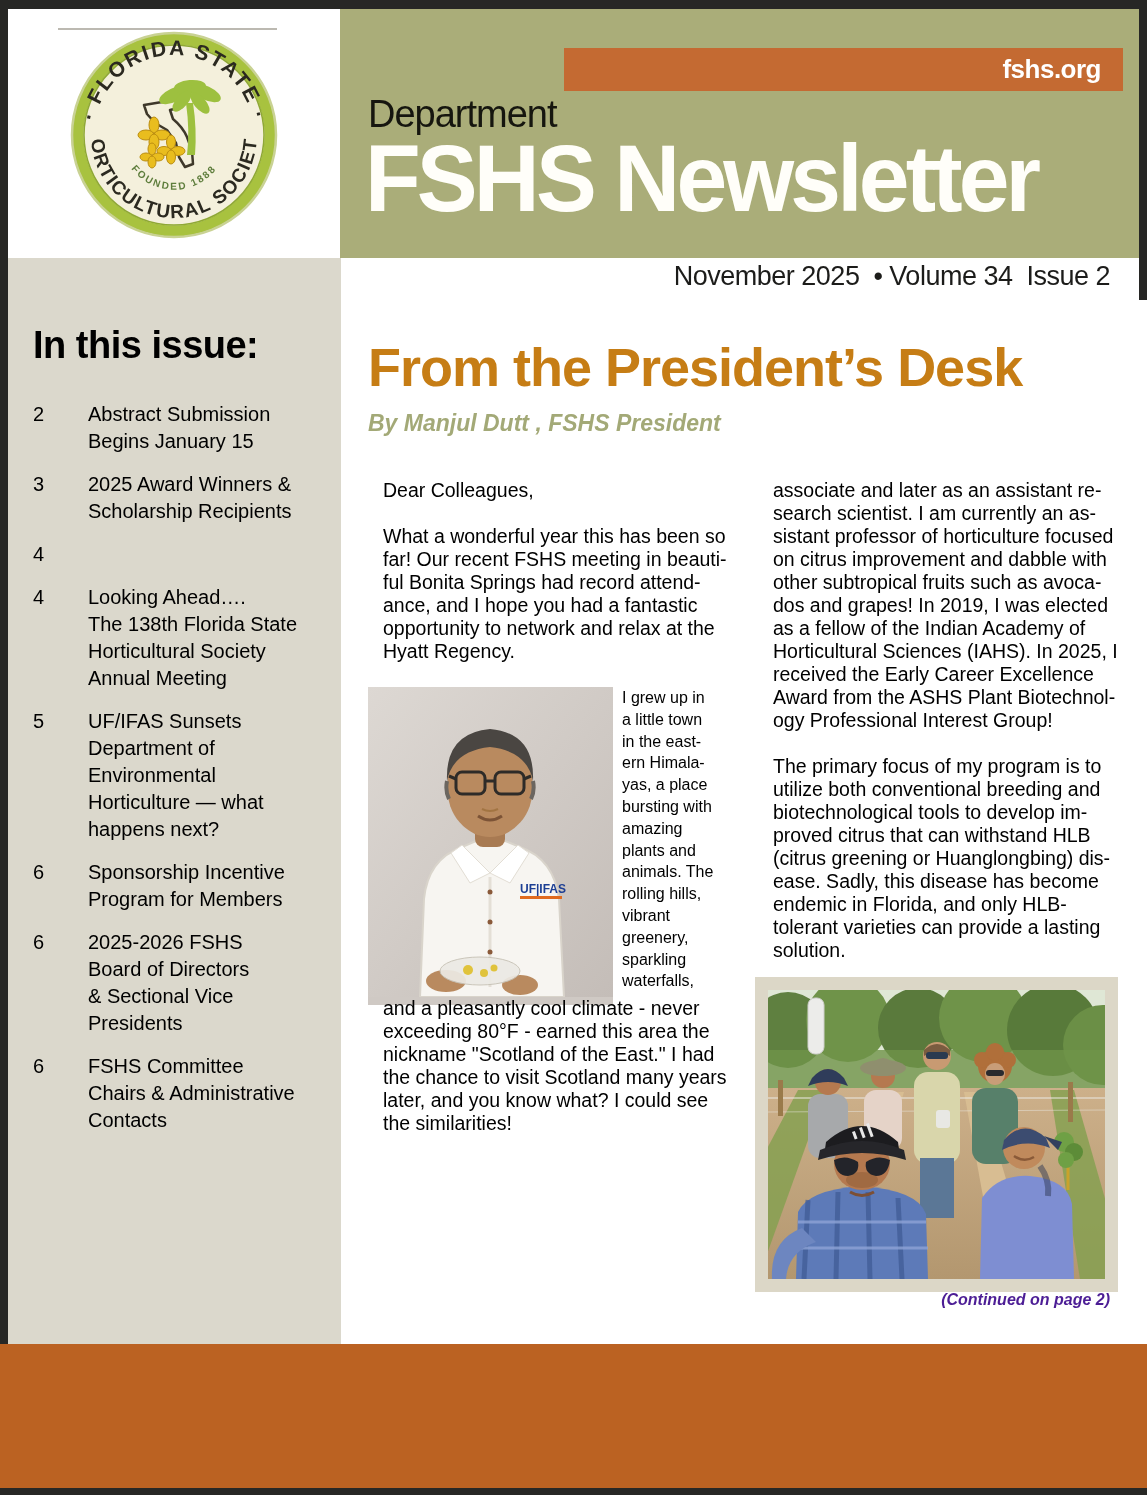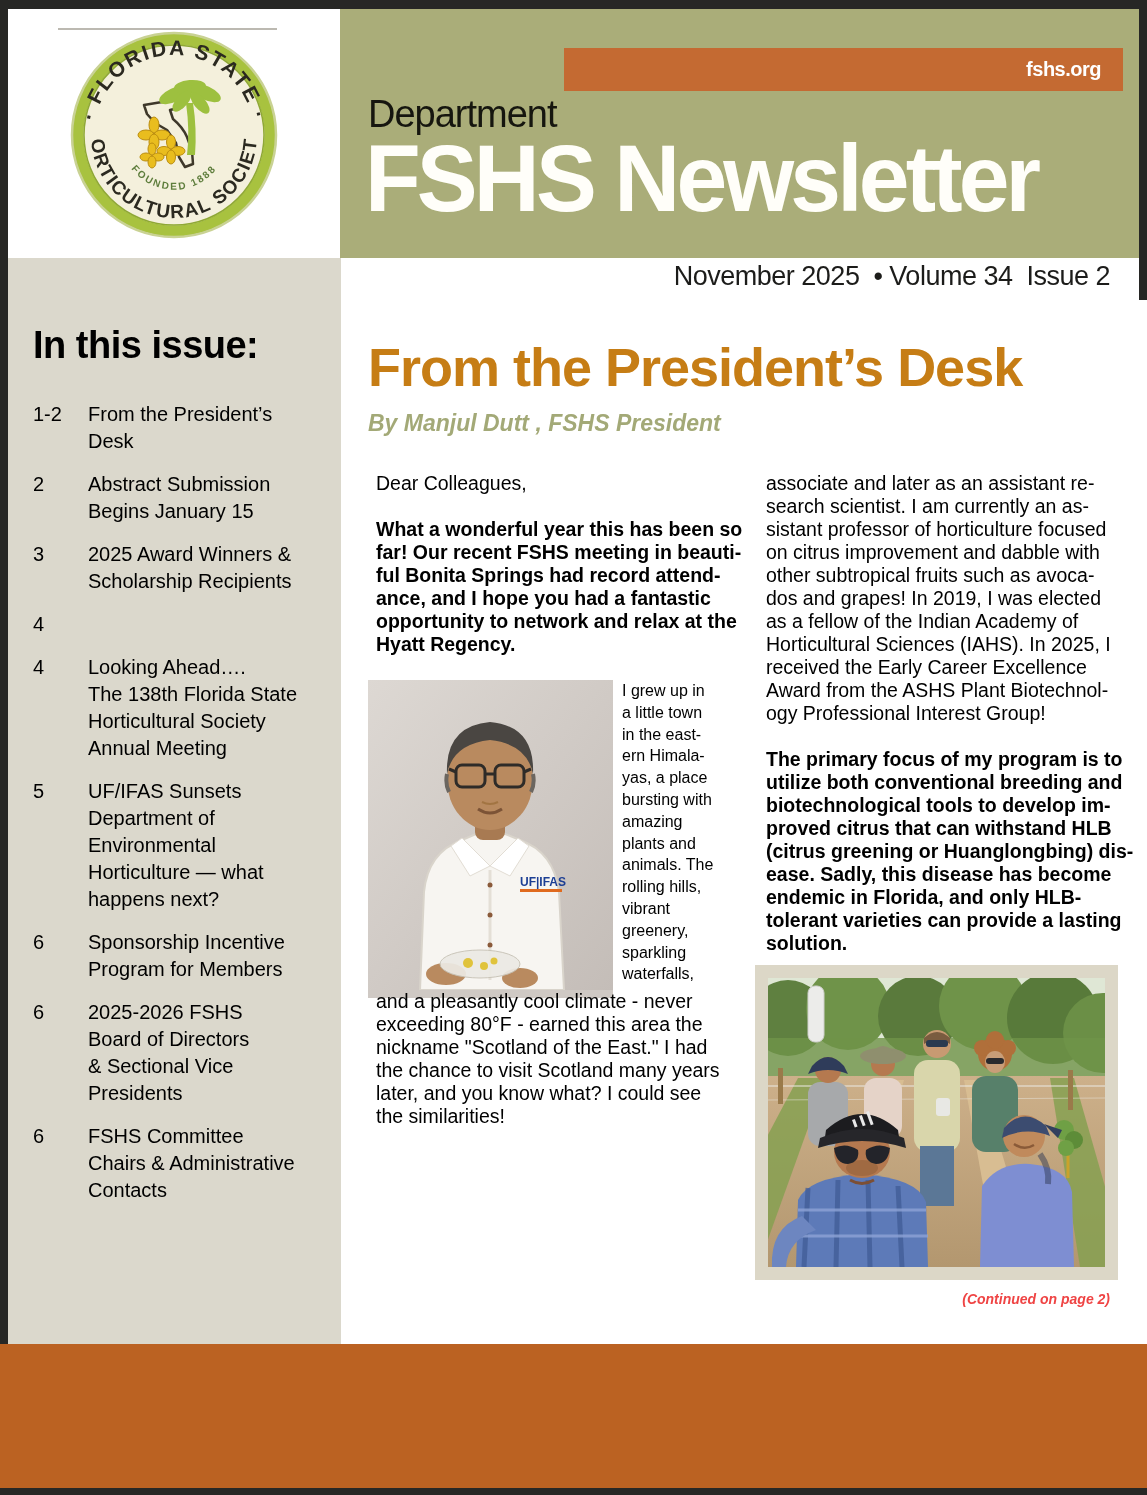--- a/index.html
+++ b/index.html
@@ -17,21 +17,21 @@
 
   
   .logo-box { position:absolute; left:8px; top:9px; width:332px; height:249px; background:#ffffff; }
   .logo-rule { position:absolute; left:50px; top:19px; width:219px; height:2px; background:#bcb9b1; }
   .logo-svg { position:absolute; left:62px; top:22px; }
 
   
   .masthead { position:absolute; left:340px; top:9px; width:799px; height:249px; background:#aaad79; }
   .badge {
     position:absolute; left:224px; top:39px; width:559px; height:43px;
-    background:#c46a32; color:#fff; font-size:20px; font-weight:bold;
+    background:#c46a32; color:#fff; font-size:26px; font-weight:bold;
     text-align:right; line-height:43px; padding-right:22px; box-sizing:border-box;
     letter-spacing:-0.5px;
   }
   .kicker { position:absolute; left:28px; top:84px; font-size:38px; color:#16160f; letter-spacing:-1px; }
   .mast-title {
     position:absolute; left:25px; top:122px; margin:0;
     font-size:95px; font-weight:bold; color:#fffef9; letter-spacing:-4px; line-height:1;
     transform:scaleX(0.96); transform-origin:left;
   }
   .issue-line {
@@ -52,34 +52,34 @@
   
   .article { position:absolute; left:368px; top:300px; width:746px; }
   .article-title {
     margin:38px 0 0 0; font-size:54px; line-height:58px; font-weight:bold;
     color:#c67d15; letter-spacing:-1px;
   }
   .byline { margin:14px 0 16px 0; font-size:23px; line-height:27px; font-weight:bold; font-style:italic; color:#a3a977; }
   .cols { display:flex; gap:23px; margin-top:27px; }
   .col1 { width:367px; flex:0 0 367px; }
   .col2 { width:356px; flex:0 0 356px; }
-  .body-p { margin:8px; font-size:19.5px; line-height:23px; white-space:pre; }
-  .body-p + .body-p { margin-top:23px;font-weight:bold; }
+  .body-p { margin:15px; font-size:19.5px; line-height:23px; white-space:pre; }
+  .body-p + .body-p { margin-top:23px; }
   .photo-row { display:flex; gap:9px; margin-top:24px; height:310px; }
   .portrait { width:245px; height:318px; flex:0 0 245px; background:#cfc9c4; }
   .wrap-p { margin:0; font-size:16px; line-height:21.8px; white-space:pre; }
   .after-photo { margin-top:0; }
 
   .team-frame {
     margin:10px 0 0 -3px; width:363px; height:315px; background:#dcd7c7;
     box-sizing:border-box; padding:13px;
   }
   .team-photo { width:337px; height:289px; background:#b7a47e; }
 
-  .continued { position:absolute; right:37px; top:1291px; font-size:14px; font-style:italic; font-weight:600; color:#ef4444; }
+  .continued { position:absolute; right:37px; top:1291px; font-size:16px; font-style:italic; font-weight:600; color:#4c1d95; }
 
   .bottom-bar { position:absolute; left:0; top:1344px; width:1147px; height:144px; background:#bb6222; }
 </style>
 </head>
 <body>
 
 <div class="page">
 
   <div class="edge edge-top"></div>
   <div class="edge edge-left"></div>
@@ -148,25 +148,20 @@
     <div class="kicker">Department</div>
     <h1 class="mast-title">FSHS Newsletter</h1>
   </header>
 
   <div class="issue-line">November 2025  • Volume 34  Issue 2</div>
 
   <aside class="sidebar">
     <h2>In this issue:</h2>
     <div class="toc">
       <div class="toc-row">
-        <span class="toc-pages">1-2</span>
-        <span class="toc-title">From the President’s
-Desk</span>
-      </div>
-      <div class="toc-row">
         <span class="toc-pages">2</span>
         <span class="toc-title">Abstract Submission
 Begins January 15</span>
       </div>
       <div class="toc-row">
         <span class="toc-pages">3</span>
         <span class="toc-title">2025 Award Winners &amp;
 Scholarship Recipients</span>
       </div>
       <div class="toc-row">

